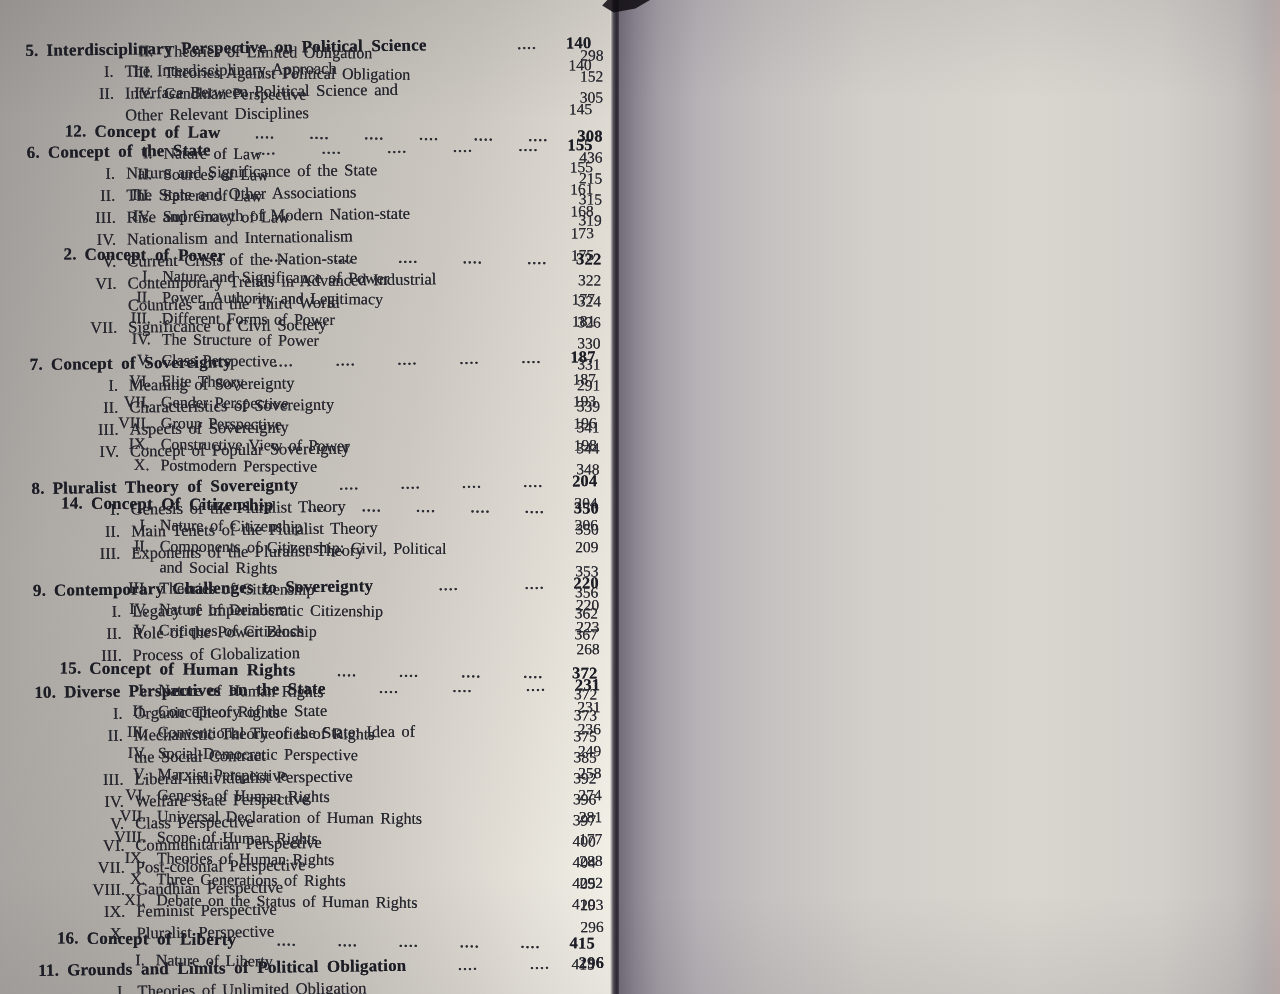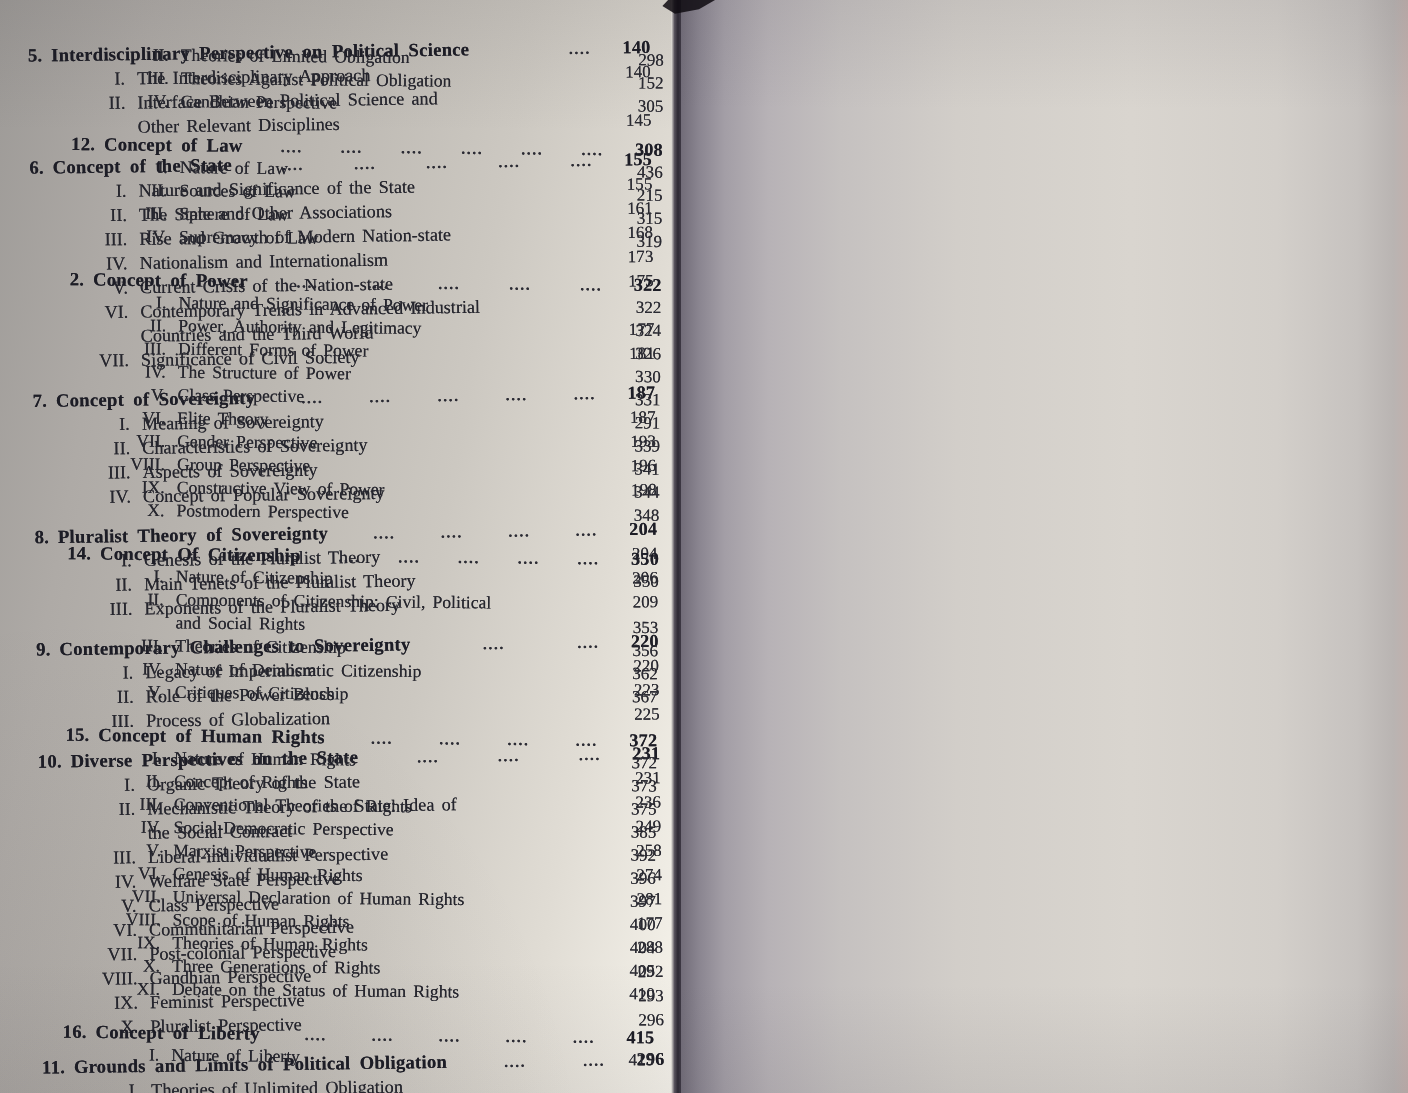--- a/index.html
+++ b/index.html
@@ -226,21 +226,21 @@
           <span class="item-page">220</span>
         </div>
         <div class="item-row">
           <span class="roman">II.</span>
           <span class="item-text">Role of the Power Blocs</span>
           <span class="item-page">223</span>
         </div>
         <div class="item-row">
           <span class="roman">III.</span>
           <span class="item-text">Process of Globalization</span>
-          <span class="item-page">225</span>
+          <span class="item-page">268</span>
         </div>
       </div>
       <div class="toc-section">
         <div class="head-row">
           <span class="head-num">10.</span>
           <span class="head-title">Diverse Perspectives on the State</span>
           <span class="leader">
             <span class="dots">....</span>
             <span class="dots">....</span>
           </span>

